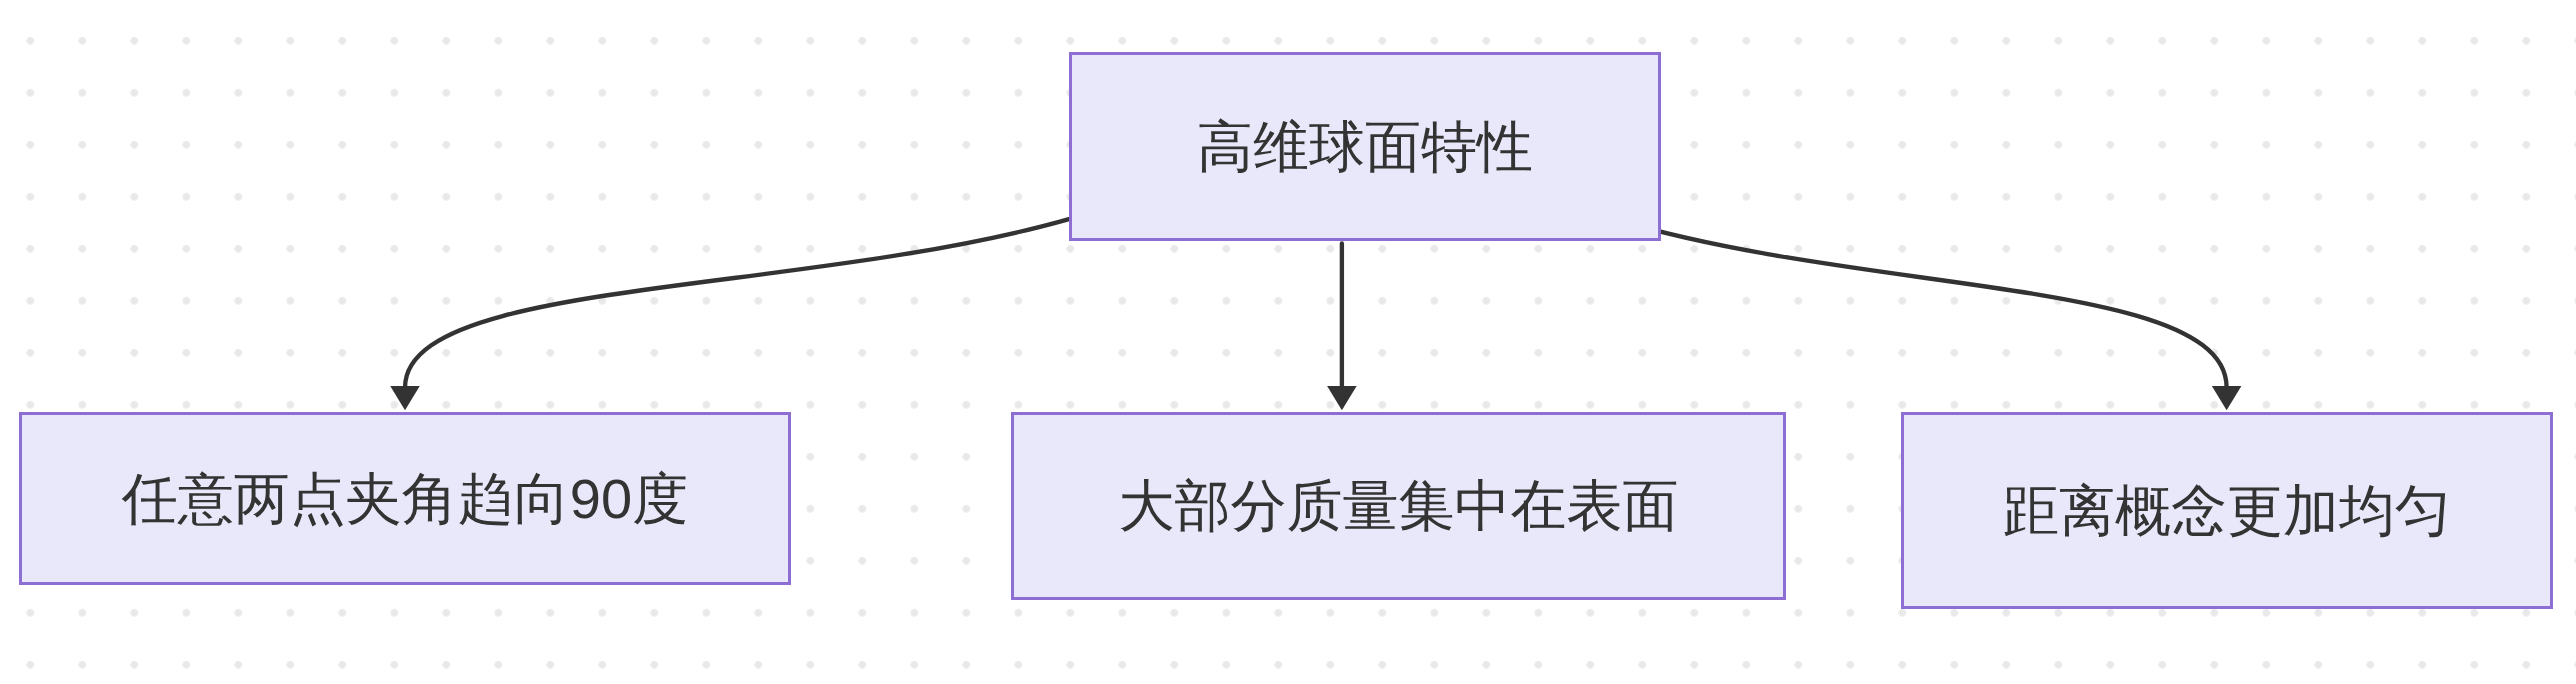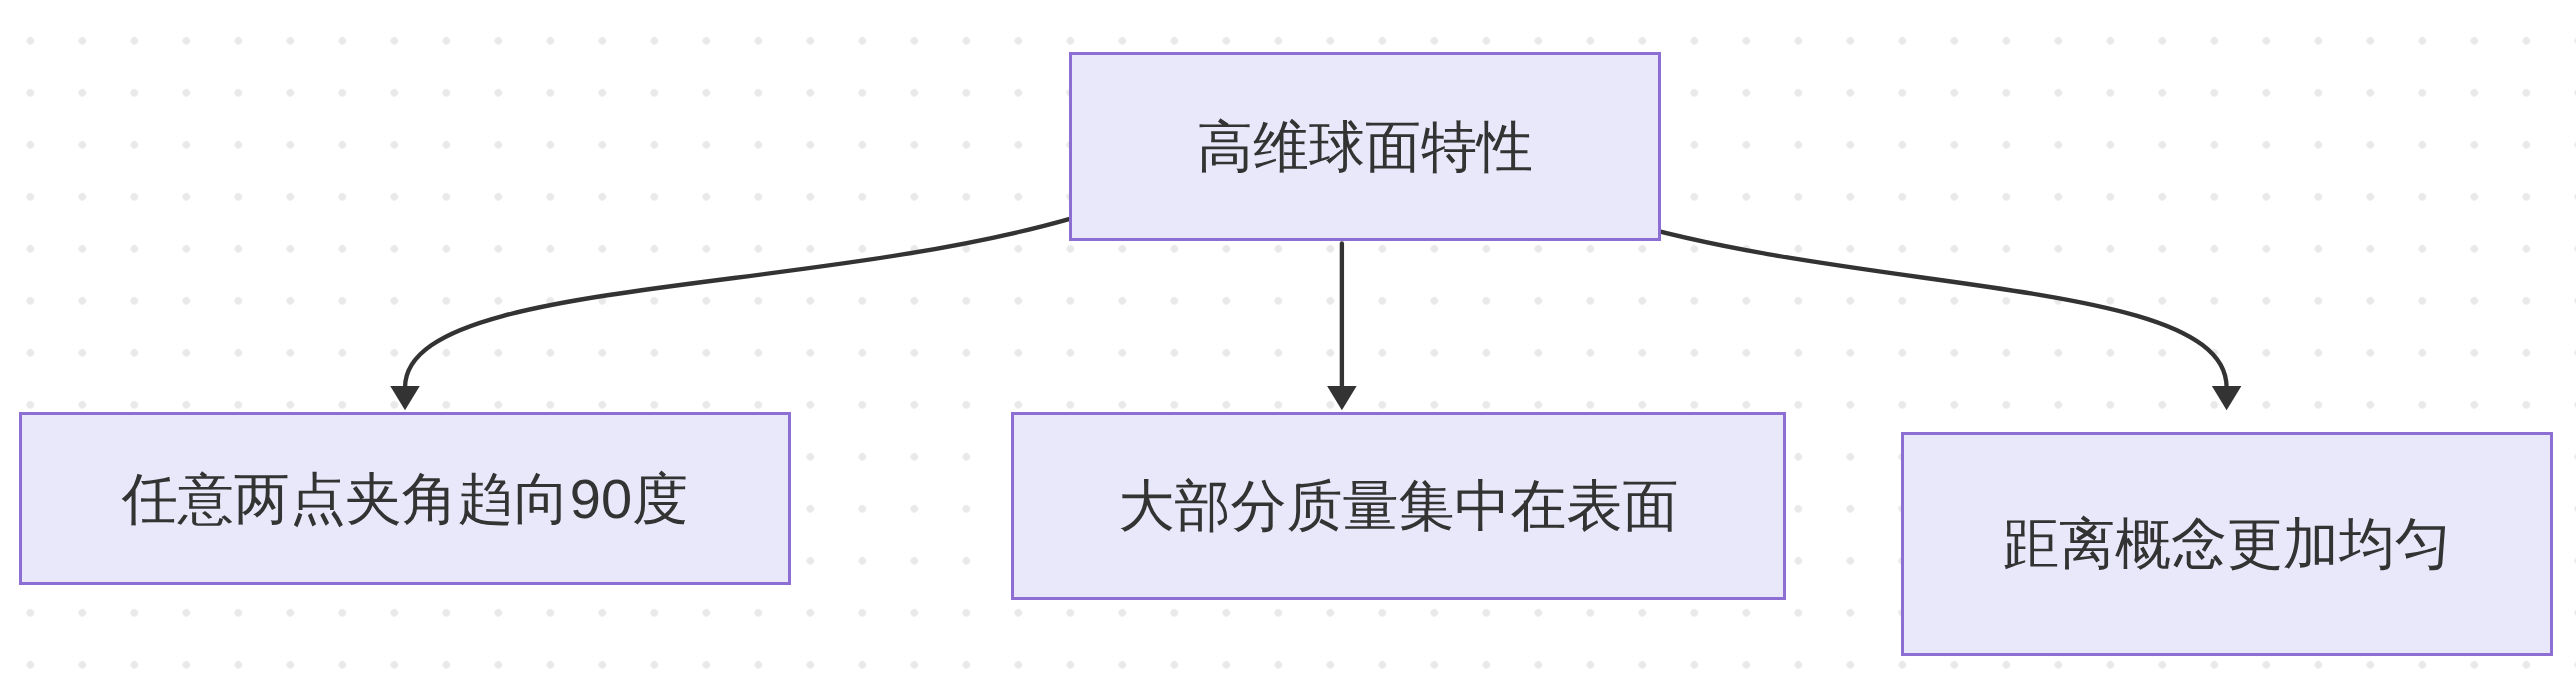--- a/index.html
+++ b/index.html
@@ -56,21 +56,21 @@
     font-size: 56px;
     font-weight: 500;
     line-height: 1.2;
     color: #333333;
     white-space: nowrap;
   }
 
   .node-root { left: 1069px; top: 52px;  width: 592px; height: 189px; }
   .node-c1   { left: 19px;   top: 412px; width: 772px; height: 173px; }
   .node-c2   { left: 1011px; top: 412px; width: 775px; height: 188px; }
-  .node-c3   { left: 1901px; top: 432px; width: 652px; height: 224px; }
+  .node-c3   { left: 1901px; top: 412px; width: 652px; height: 197px; }
 </style>
 </head>
 <body>
 
 <div class="canvas">
 
   <svg class="edges-layer" viewBox="0 0 2964 788" xmlns="http://www.w3.org/2000/svg">
 
     <path class="edge-path" d="M 1230 252 C 920 340, 466 320, 466 446"></path>
     <polygon class="arrowhead" points="466,472 449,444 483,444"></polygon>

